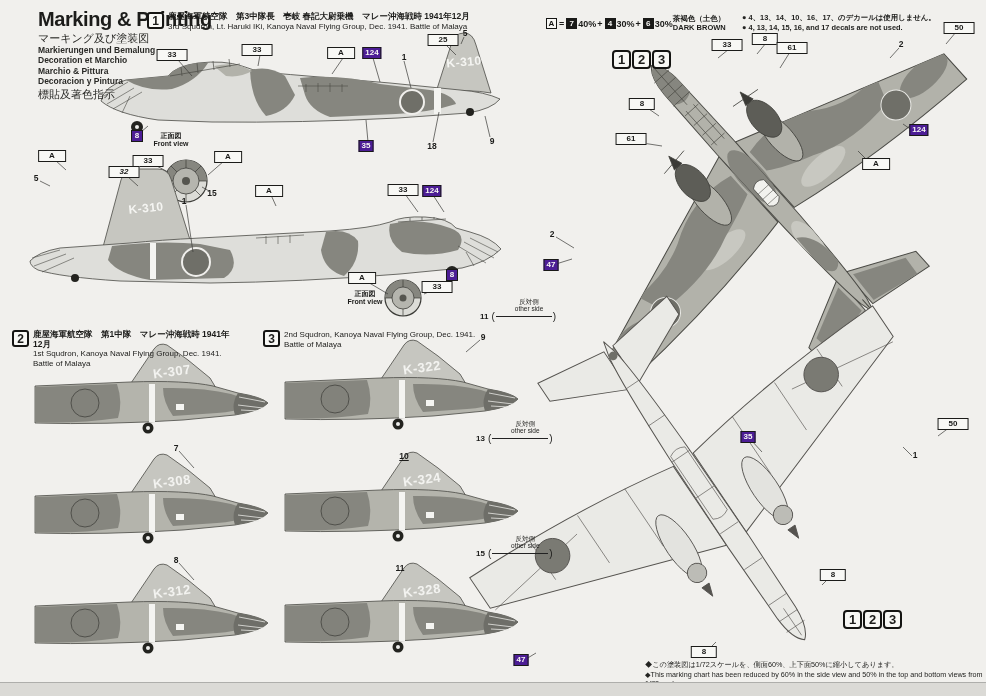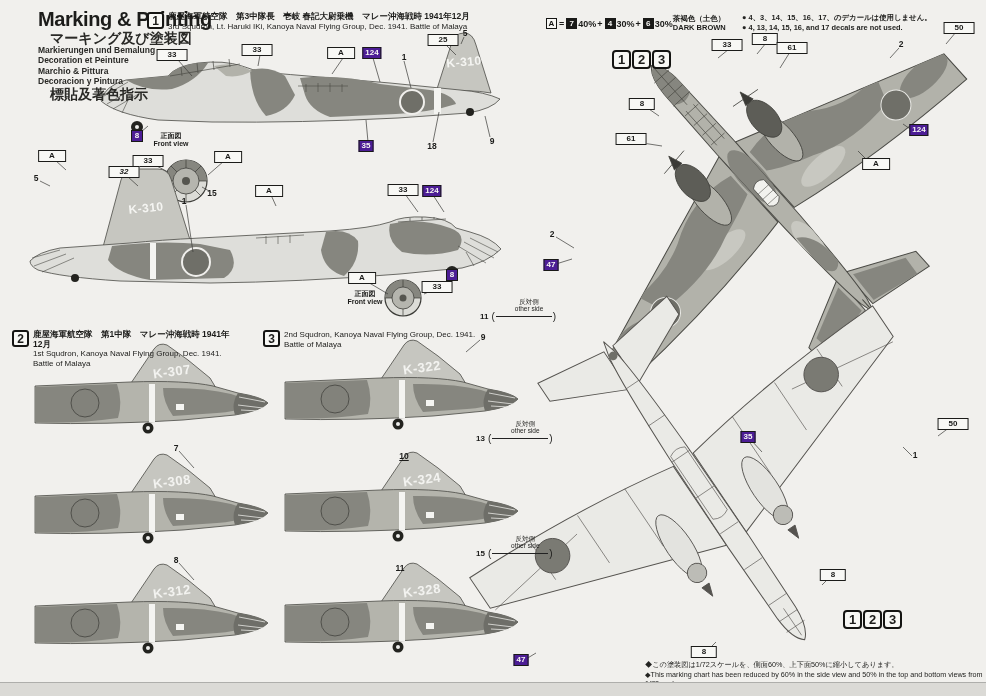--- a/index.html
+++ b/index.html
@@ -3,21 +3,21 @@
 <meta charset="utf-8">
 <style>
   *{margin:0;padding:0;box-sizing:border-box}
   html,body{width:986px;height:696px}
   body{position:relative;background:#f1f0ed;font-family:"Liberation Sans",sans-serif;color:#1c1c1a;overflow:hidden}
   .abs{position:absolute}
   svg{position:absolute;left:0;top:0}
   
   .ttl{font-size:20px;font-weight:bold;letter-spacing:-.4px}
   .sub{font-size:8.5px;line-height:10.5px;font-weight:bold;color:#2a2a27}
-  .sub.jp-b{font-size:14px;font-weight:bold;margin:2px 12px 1px}
+  .sub.jp-b{font-size:11px;font-weight:normal;margin:2px 0 1px}
   
   .sechdr{display:flex;align-items:flex-start;gap:4px}
   .secnum{flex:0 0 auto;width:17px;height:17px;border:2.5px solid #151513;border-radius:3px;background:#f8f8f5;
           font-size:12px;font-weight:bold;display:flex;align-items:center;justify-content:center}
   .sectxt{font-size:8px;line-height:9.5px}
   .sectxt .jp{font-size:8.5px;font-weight:bold}
   
   .formula{display:flex;align-items:center;font-size:9px;font-weight:bold;white-space:nowrap}
   .pbox{display:inline-flex;align-items:center;justify-content:center;width:11px;height:11px;font-size:8px;font-weight:bold;margin:0 1px}
   .pbox.open{background:#f8f8f5;border:1px solid #151513;color:#151513}
@@ -301,21 +301,21 @@
       <circle cx="113" cy="86" r="5.5" fill="#23231f"></circle>
       <circle cx="113" cy="86" r="2" fill="#eeeeec"></circle>
       <text class="tailcode" x="137" y="34" text-anchor="middle" transform="rotate(-8 137 30)">K-328</text>
     </g>
   </svg>
 
 <div class="abs" style="left:38px;top:8px">
   <div class="ttl">Marking &amp; Painting</div>
   <div class="sub jp-b">マーキング及び塗装図</div>
   <div class="sub">Markierungen und Bemalung</div>
-  <div class="sub">Decoration et Peinture</div>
+  <div class="sub">Decoration et Marchio</div>
   <div class="sub">Marchio &amp; Pittura</div>
   <div class="sub">Decoracion y Pintura</div>
   <div class="sub jp-b">標貼及著色指示</div>
 </div>
 
 <div class="abs sechdr" style="left:147px;top:12px;width:390px">
   <div class="secnum">1</div>
   <div class="sectxt">
     <div class="jp">鹿屋海軍航空隊　第3中隊長　壱岐 春記大尉乗機　マレー沖海戦時 1941年12月</div>
     <div>3rd Squdron, Lt. Haruki IKi, Kanoya Naval Flying Group, Dec. 1941. Battle of Malaya</div>
@@ -333,21 +333,21 @@
   <span class="feq">+</span>
   <span class="pbox fill">6</span>
   <span>30%</span>
   <span class="fcolor">
     <span>茶褐色（土色）</span>
     <span>DARK BROWN</span>
   </span>
 </div>
 
 <div class="abs notes" style="left:742px;top:13px">
-  <div>● 4、3、14、15、16、17、のデカールは使用しません。</div>
+  <div>● 4、13、14、10、16、17、のデカールは使用しません。</div>
   <div>● 4, 13, 14, 15, 16, and 17 decals are not used.</div>
 </div>
 
 <div class="abs badges" style="left:612px;top:50px">
   <div class="badge">1</div>
   <div class="badge">2</div>
   <div class="badge">3</div>
 </div>
 
 <div class="abs badges" style="left:843px;top:610px">

